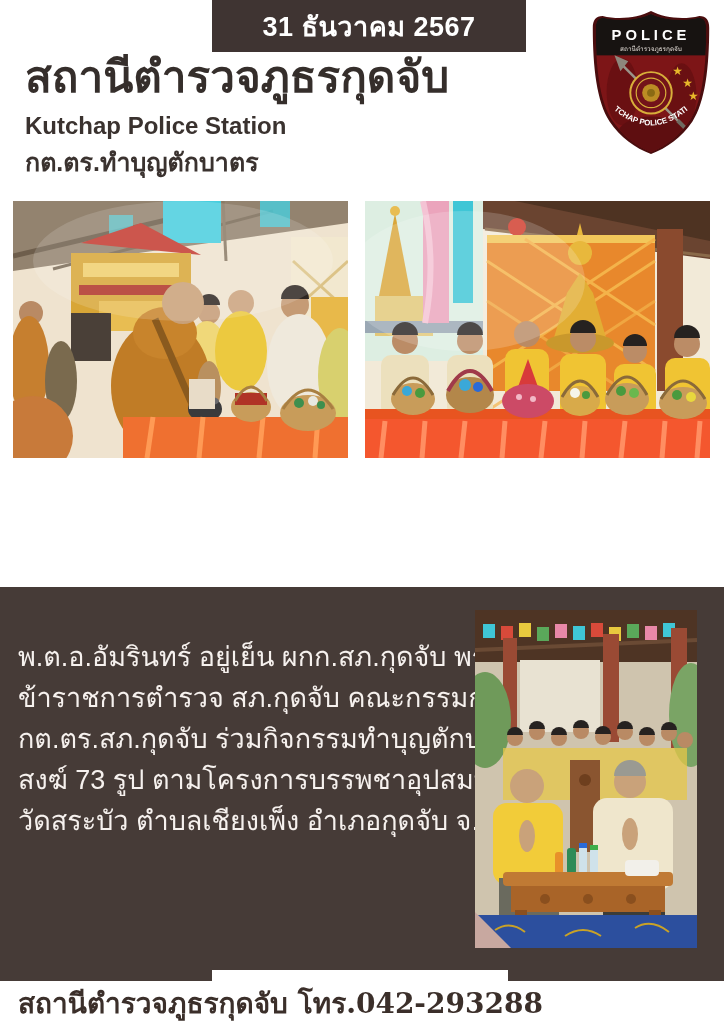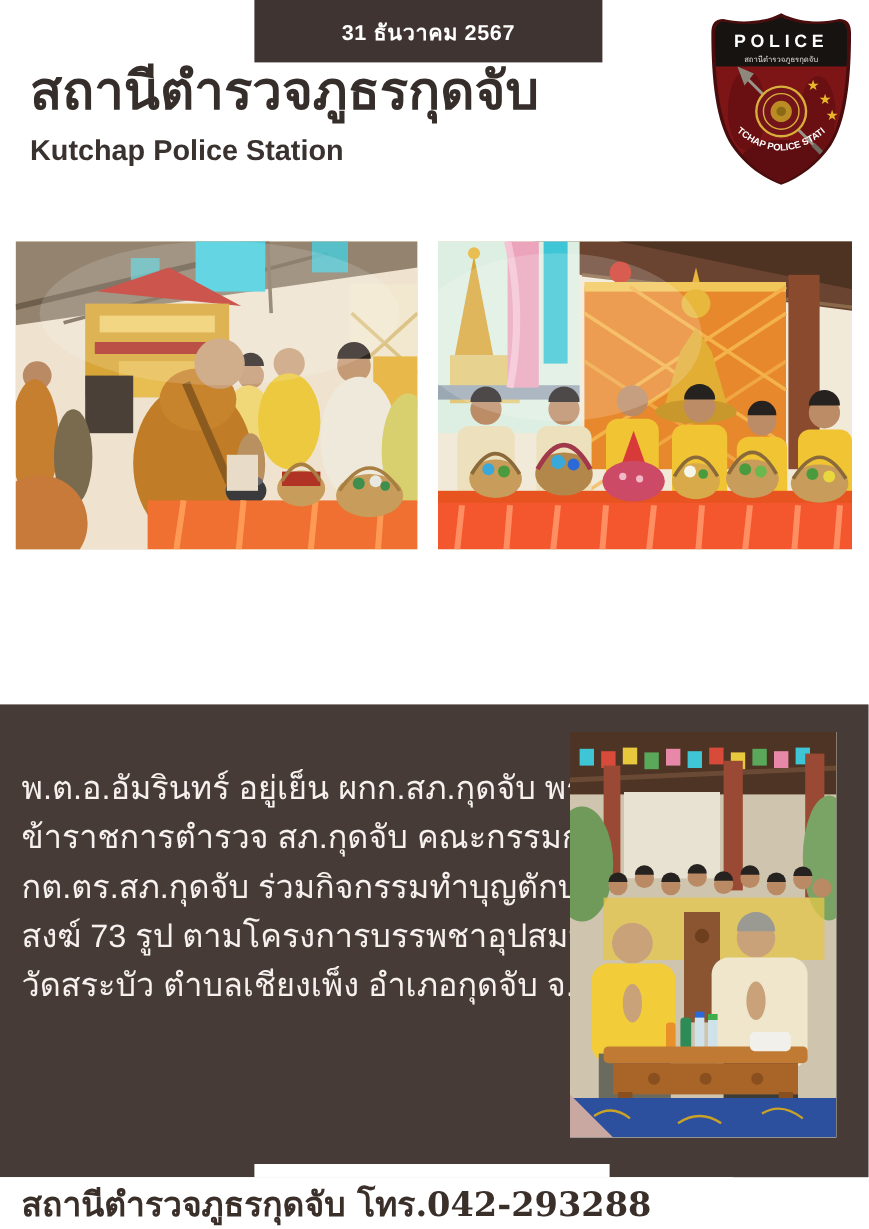--- a/index.html
+++ b/index.html
@@ -1,20 +1,20 @@
 <!DOCTYPE html>
 <html><head>
 <meta charset="utf-8">
 <style>
   html,body{margin:0;padding:0;background:#ffffff;}
   .page{position:relative;width:724px;height:1024px;background:#ffffff;overflow:hidden;
         font-family:"Liberation Sans","DejaVu Sans",sans-serif;}
   
-  .date-badge{position:absolute;left:212px;top:0;width:290px;height:52px;background:#3f3432;
-              color:#ffffff;font-size:18px;font-weight:bold;display:flex;align-items:center;
+  .date-badge{position:absolute;left:212px;top:0;width:314px;height:52px;background:#3f3432;
+              color:#ffffff;font-size:27px;font-weight:bold;display:flex;align-items:center;
               justify-content:center;letter-spacing:.5px;}
   .police-badge{position:absolute;left:588px;top:8px;width:126px;height:148px;}
   .title{position:absolute;left:25px;top:46px;margin:0;font-size:44px;font-weight:bold;
          color:#352e2b;line-height:62px;white-space:nowrap;}
   .sub-en{position:absolute;left:25px;top:112px;font-size:24px;font-weight:bold;color:#3a322f;}
   .sub-th{position:absolute;left:25px;top:142px;font-size:25px;font-weight:bold;color:#3a322f;}
   
   .photo{position:absolute;overflow:hidden;background:#e8decb;}
   .photo svg{display:block;width:100%;height:100%;}
   .photo1{left:13px;top:201px;width:335px;height:257px;}
@@ -72,20 +72,21 @@
         <text x="106" y="93">★</text>
       </g>
       <text font-size="8" font-weight="bold" fill="#ffffff" font-family="Liberation Sans,sans-serif">
         <textPath href="#arcPath" startOffset="50%" text-anchor="middle">KUTCHAP POLICE STATION</textPath>
       </text>
     </g>
   </svg>
 
   <h1 class="title">สถานีตำรวจภูธรกุดจับ</h1>
   <div class="sub-en">Kutchap Police Station</div>
+  <div class="sub-th">กต.ตร.ทำบุญตักบาตร</div>
 
   <div class="photo photo1">
     <svg viewBox="0 0 335 257" preserveAspectRatio="none">
       <rect width="335" height="257" fill="#efe3cf"></rect>
       <g>
         <polygon points="0,0 335,0 335,22 0,70" fill="#93836f"></polygon>
         <line x1="0" y1="55" x2="200" y2="8" stroke="#6e5e4c" stroke-width="5"></line>
         <line x1="40" y1="68" x2="260" y2="10" stroke="#7a6a56" stroke-width="3"></line>
         <rect x="150" y="0" width="58" height="42" fill="#49cede"></rect>
         <rect x="247" y="0" width="30" height="26" fill="#49cede" opacity="0.8"></rect>

